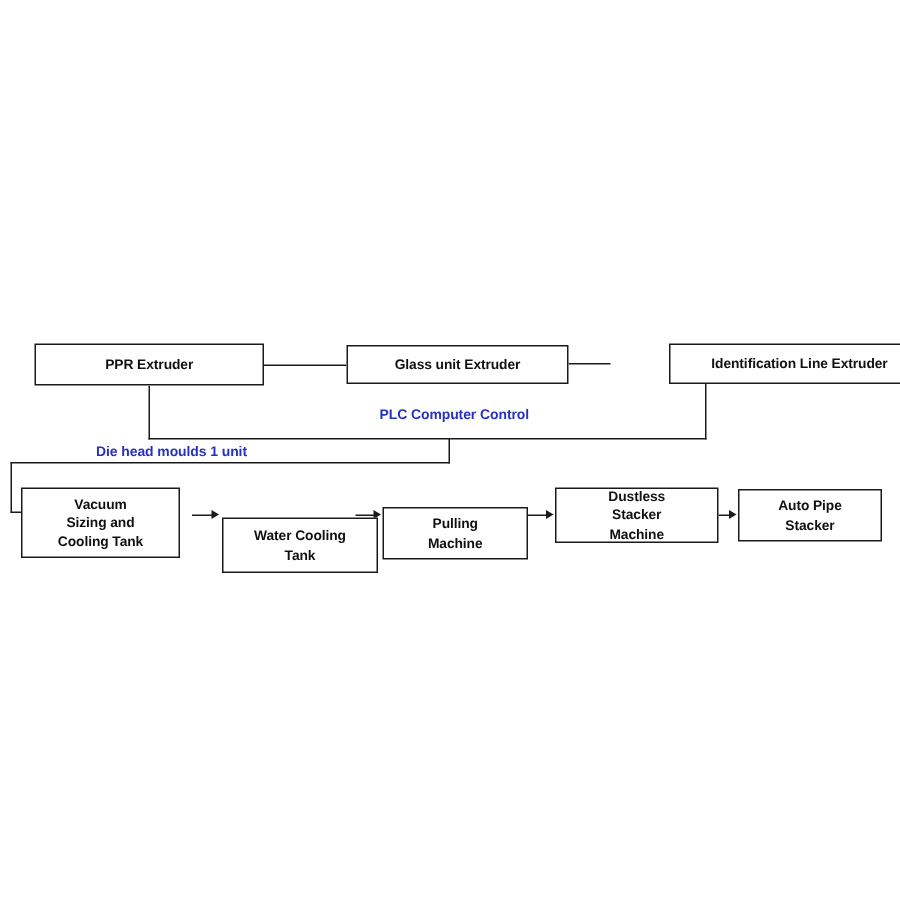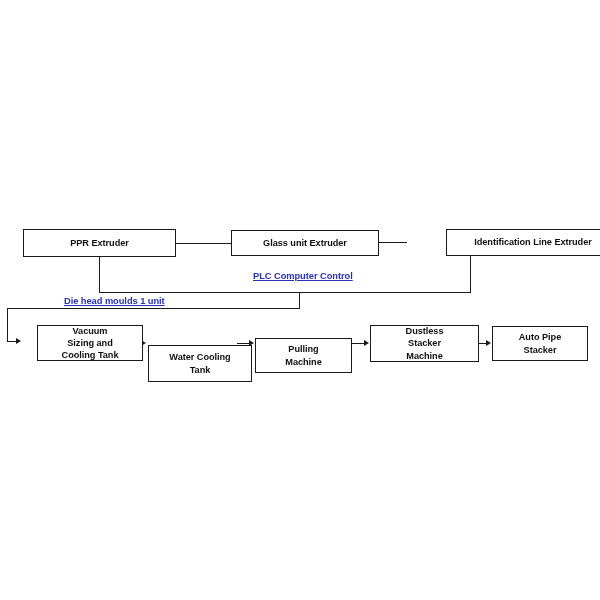--- a/index.html
+++ b/index.html
@@ -50,21 +50,20 @@
     z-index: 2;
   }
   .note {
     position: absolute;
     font-size: 9.3px;
     font-weight: bold;
     color: #2631bd;
     white-space: nowrap;
     letter-spacing: -0.05px;
     z-index: 4;
-    text-decoration: underline;
   }
 </style>
 </head>
 <body>
 
 <div id="canvas">
 
   <div class="node" style="left:23px; top:229px; width:153px; height:28px;">
     <span>PPR Extruder</span>
   </div>
@@ -93,21 +92,21 @@
 
   <div class="edge v" style="left:7px; top:308px; height:34px;"></div>
 
   <div class="edge h" style="left:7px; top:341px; width:10px;"></div>
   <div class="arrow" style="left:16px; top:338px;"></div>
 
   <div class="note" style="left:253px; top:271px;">PLC Computer Control</div>
 
   <div class="note" style="left:64px; top:296px;">Die head moulds 1 unit</div>
 
-  <div class="node" style="left:37px; top:325px; width:106px; height:36px;align-items:center;">
+  <div class="node" style="left:14px; top:325px; width:106px; height:47px;align-items:center;">
     <span>
       <span>Vacuum Sizing and</span>
       <span>Cooling Tank</span>
     </span>
   </div>
 
   <div class="node" style="left:148px; top:325px; width:104px; height:37px;margin-top:20px;">
     <span>
       <span>Water Cooling</span>
       <span>Tank</span>

